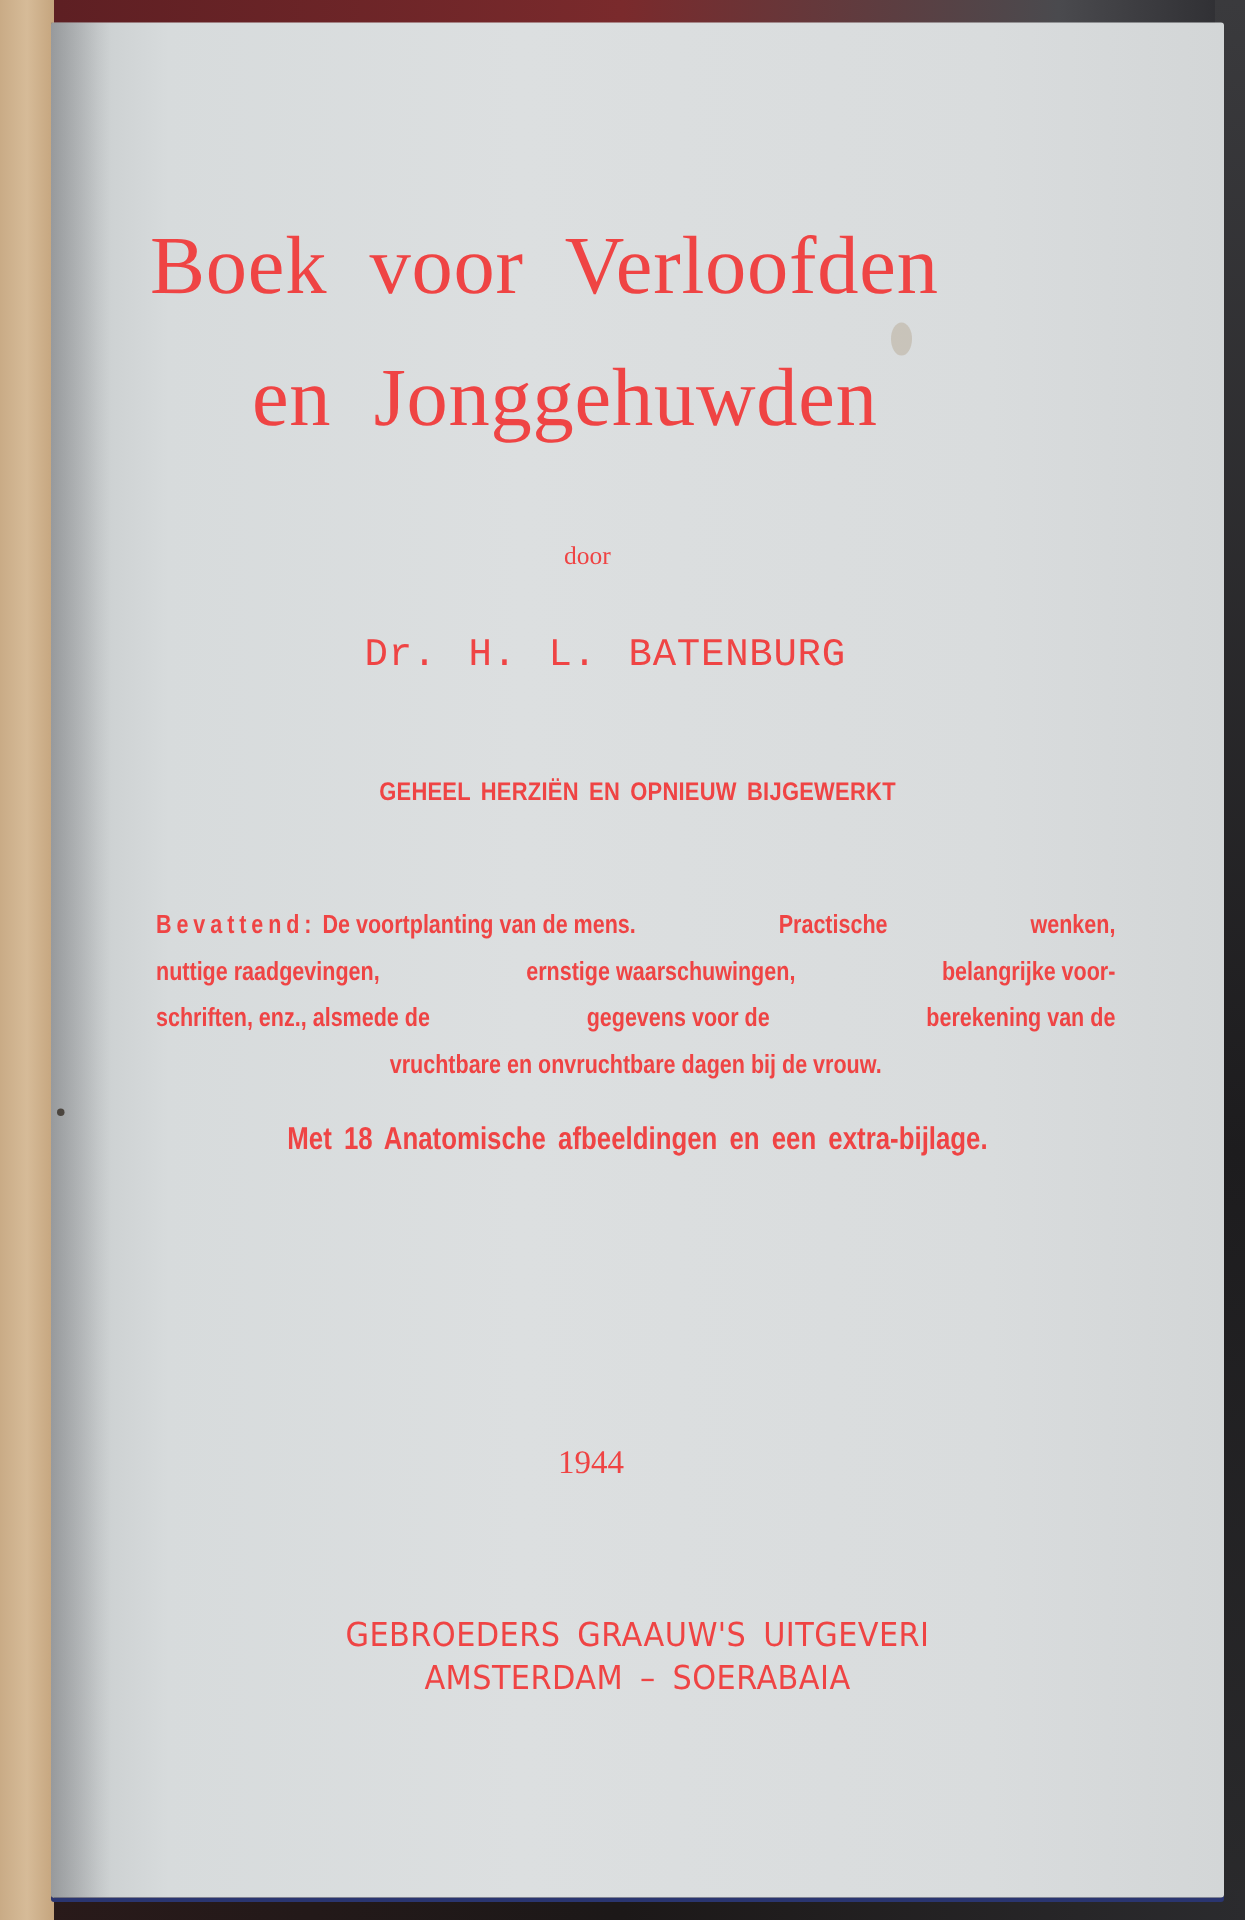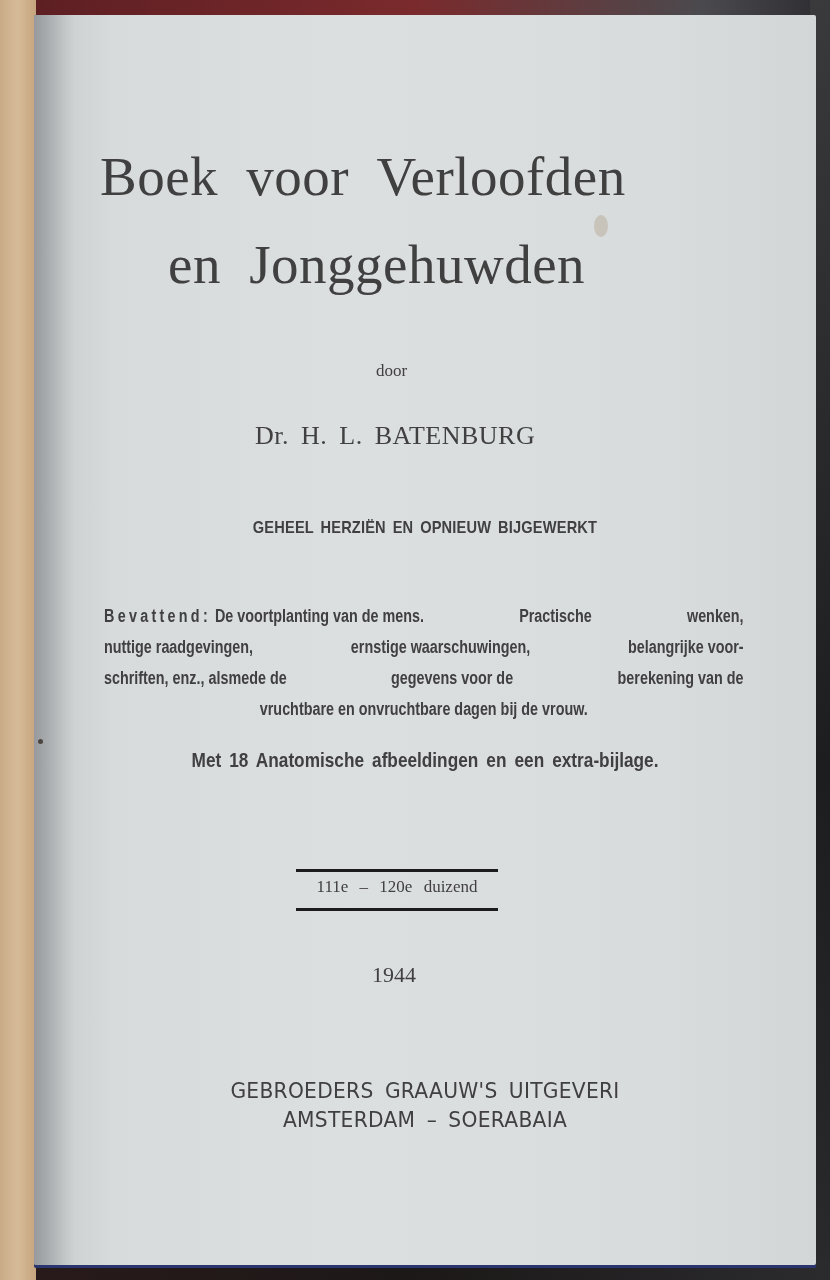--- a/index.html
+++ b/index.html
@@ -27,33 +27,33 @@
     .page {
       position: absolute; left: 34px; top: 15px; width: 782px; height: 1250px;
       background: linear-gradient(90deg, #b8bcbd 0%, #ccd0d1 4%, #d7dbdc 10%, #dcdfe0 40%, #d9dcdd 80%, #d3d6d7 100%);
       border-radius: 2px;
       box-shadow: 0 3px 0 #2a3570;
     }
     .page-shadow {
       position: absolute; left: 34px; top: 15px; width: 40px; height: 1250px;
       background: linear-gradient(90deg, rgba(90,90,95,0.35), rgba(120,120,125,0));
     }
-    .content { position: absolute; left: 34px; top: 15px; width: 782px; height: 1250px; color: #404040; }
+    .content { position: absolute; left: 34px; top: 15px; width: 782px; height: 1250px; color: #ef4444; }
     .line { position: absolute; left: 0; width: 782px; text-align: center; white-space: nowrap; }
 
     .title {
       font-family: "Liberation Serif", "DejaVu Serif", serif;
       font-size: 55px; letter-spacing: 0.5px; word-spacing: 14px;
     }
     .title1 { top: 130px; left: 0; width: 782px; text-align: left; padding-left: 66px; }
     .title2 { top: 218px; text-align: left; padding-left: 134px; }
     .door { top: 346px; font-family: "Liberation Serif", serif; font-size: 17px; left: 0; width: 782px; padding-left: 0; text-align: left; }
     .door span { position: absolute; left: 342px; }
     .author { top: 406px; font-family: "Liberation Serif", serif; font-size: 26px; letter-spacing: 0.5px; word-spacing: 5px; text-align: left; }
-    .author span { position: absolute; left: 221px; }
+    .author span { position: absolute; left: 209px; font-family: Liberation Mono, monospace; }
     .revised {
       top: 503px; font-family: "Liberation Sans Narrow", "Liberation Sans", sans-serif;
       font-weight: bold; font-size: 17px; letter-spacing: 0.2px; word-spacing: 3px;
       transform: scaleX(0.86); transform-origin: center;
     }
     .desc {
       position: absolute; left: 70px; width: 640px;
       font-family: "Liberation Sans", "DejaVu Sans", sans-serif; font-weight: bold;
       font-size: 17.5px; line-height: 31px; text-align: justify;
       transform: scaleX(0.82); transform-origin: left top;
@@ -130,23 +130,20 @@
       <span>gegevens voor de</span>
       <span>berekening van de</span>
     </div>
     <div class="desc-row center">
       <span>vruchtbare en onvruchtbare dagen bij de vrouw.</span>
     </div>
   </div>
 
   <div class="line extra">Met 18 Anatomische afbeeldingen en een  extra-bijlage.</div>
 
-  <div class="edition-box">
-    <div class="edition">111e – 120e duizend</div>
-  </div>
 
   <div class="line year">
     <span>1944</span>
   </div>
 
   <div class="line publisher pub1">GEBROEDERS GRAAUW'S UITGEVERI</div>
   <div class="line publisher pub2">AMSTERDAM – SOERABAIA</div>
 </div>
 
 </body></html>

